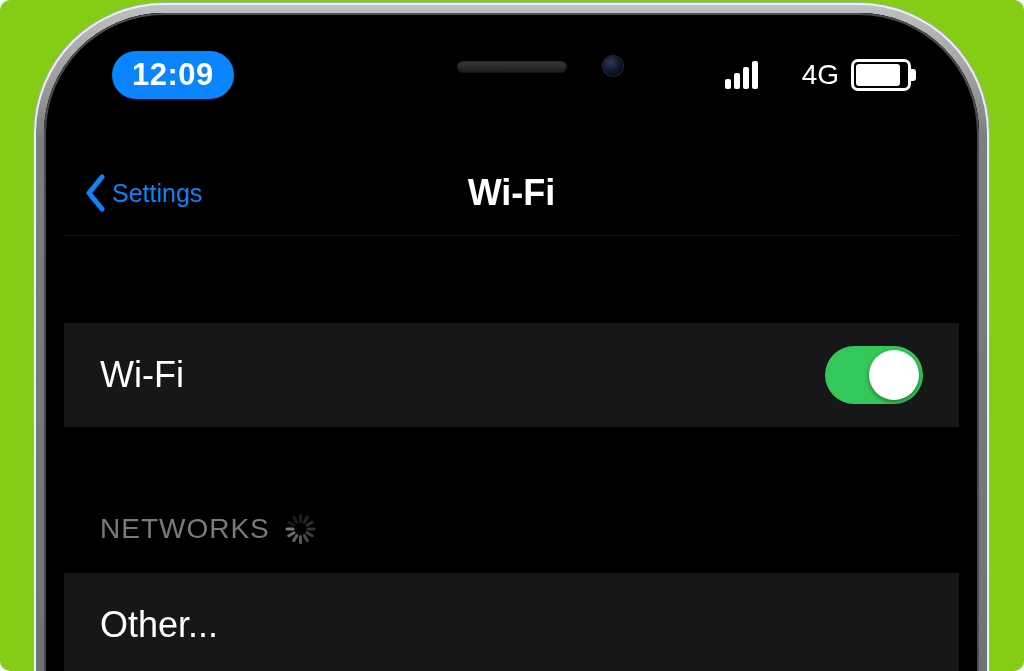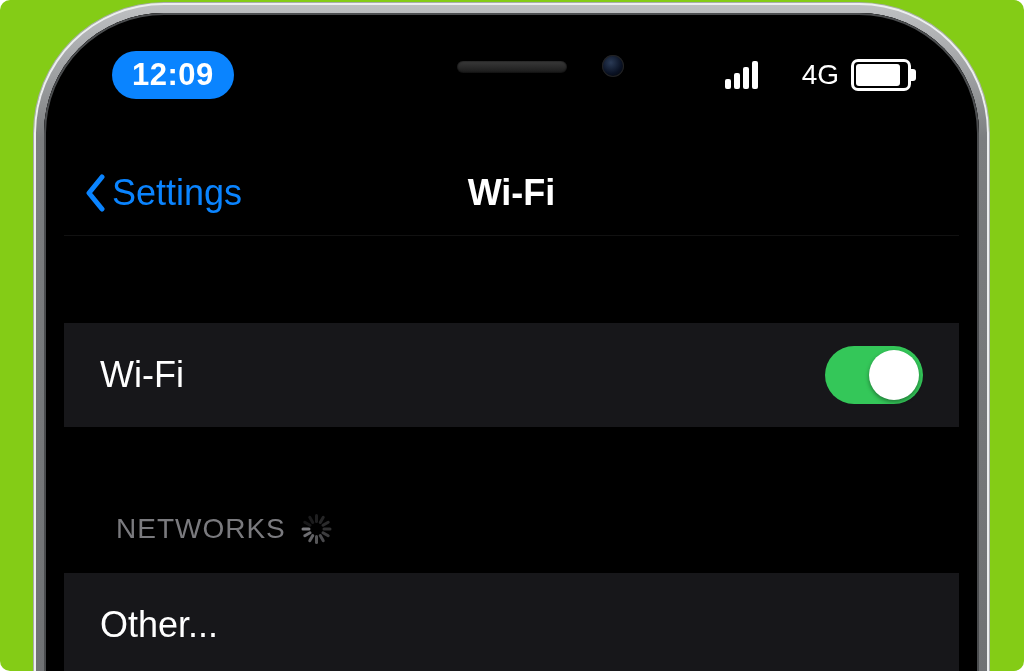--- a/index.html
+++ b/index.html
@@ -87,40 +87,40 @@
 
   
   .navheader{
     position:absolute;top:118px;left:0;right:0;height:84px;
     display:flex;align-items:center;justify-content:center;
     border-bottom:1px solid #111;
   }
   .back-btn{
     position:absolute;left:20px;top:0;bottom:0;
     display:flex;align-items:center;gap:6px;
-    color:#0a84ff;font-size:36px;cursor:pointer;text-align:center;
+    color:#0a84ff;font-size:25px;cursor:pointer;text-align:center;
   }
   .back-chevron svg{display:block;}
   .nav-title{color:#fff;font-size:36px;font-weight:600;}
 
   
   .cell{
     position:absolute;left:0;right:0;
     background:#17171a;
     display:flex;align-items:center;
     padding:0 36px;
     color:#fff;font-size:36px;
   }
   .cell-wifi{top:290px;height:104px;justify-content:space-between;}
   .cell-other{top:540px;height:104px;}
 
   .section-header{
     position:absolute;left:36px;top:480px;
     display:flex;align-items:center;gap:16px;
-    color:#7a7a7e;font-size:28px;letter-spacing:1px;font-weight:400;margin-left:16px;
+    color:#7a7a7e;font-size:28px;letter-spacing:1px;font-weight:400;
   }
 
   
   .toggle{
     width:98px;height:58px;border-radius:40px;background:#34c759;position:relative;cursor:pointer;
   }
   .toggle-knob{
     position:absolute;right:4px;top:4px;width:50px;height:50px;border-radius:50%;
     background:#fff;box-shadow:0 2px 4px rgba(0,0,0,.4);
   }

